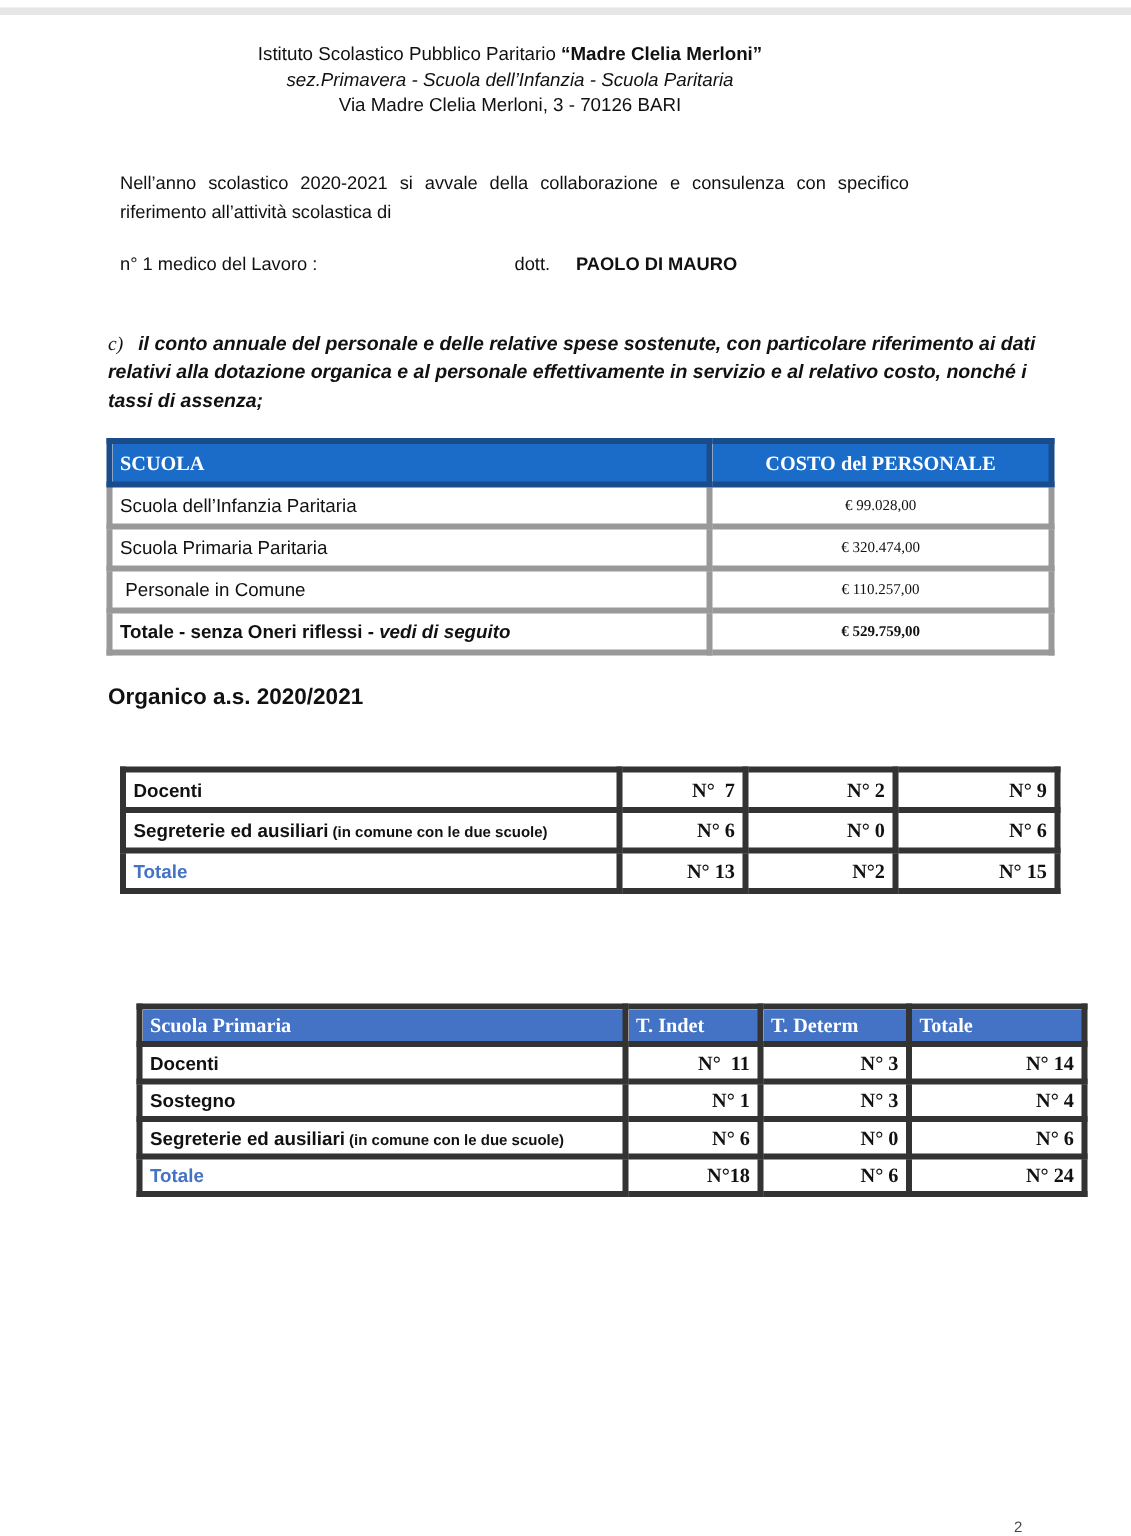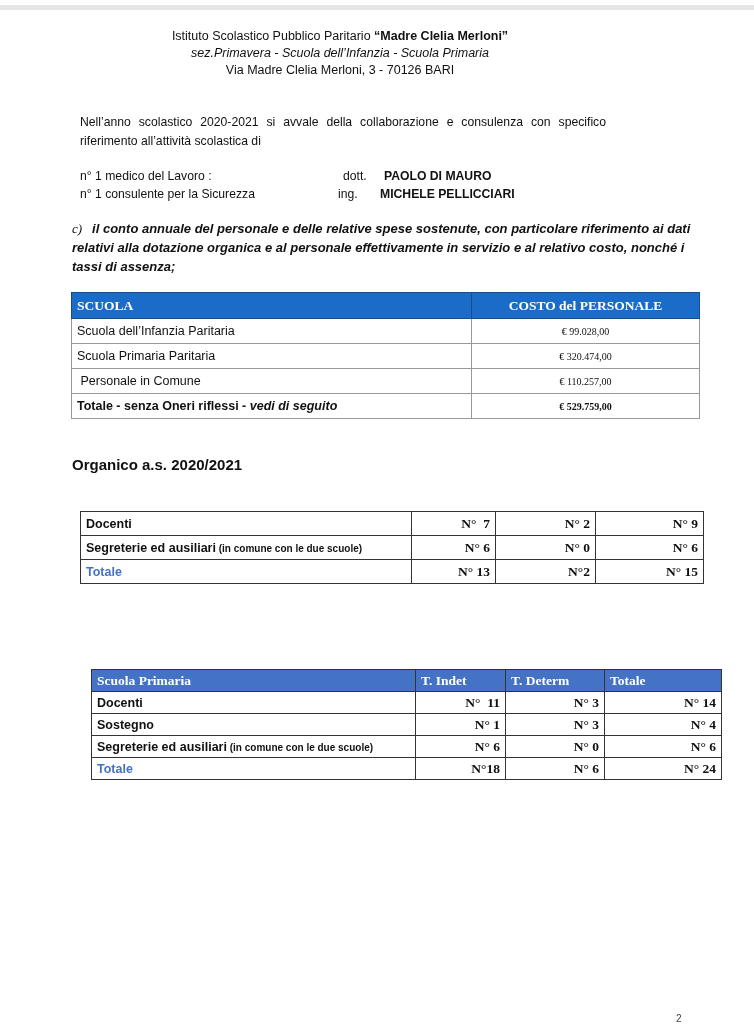--- a/index.html
+++ b/index.html
@@ -15,21 +15,21 @@
   .intro .p1 { text-align-last: left; }
   .consult { position: absolute; left: 80px; top: 167px; font-size: 12.2px; line-height: 18px; }
   .consult .row { position: relative; height: 18px; width: 560px; }
   .consult .role { position: absolute; left: 0; }
   .consult .title { position: absolute; }
   .consult .name { position: absolute; font-weight: bold; }
   .section-c { position: absolute; left: 72px; top: 219px; width: 640px; font-size: 13px; line-height: 19px; font-style: italic; font-weight: bold; }
   .section-c .letter { font-family: "Liberation Serif", serif; font-weight: normal; margin-right: 10px; }
 
   table { border-collapse: collapse; position: absolute; table-layout: fixed; }
-  td, th { border: 1px solid #701a75; padding: 0 5px; overflow: hidden; white-space: nowrap; }
+  td, th { border: 4px solid #701a75; padding: 0 5px; overflow: hidden; white-space: nowrap; }
   th { color: #fff; text-align: left; font-family: "Liberation Serif", serif; font-weight: bold; font-size: 13.5px; }
 
   .cost { left: 71px; top: 292px; width: 628px; }
   .cost th { background: #1a6cc8; height: 25px; border-color: #1a4c8c; }
   .cost th.c2 { text-align: center; }
   .cost td { height: 24px; font-size: 12.5px; border-color: #999; }
   .cost td.val { text-align: center; font-family: "Liberation Serif", serif; font-size: 10px; }
   .cost tr.total td { font-weight: bold; }
   .cost tr.total td i { font-style: italic; }
 
@@ -47,38 +47,33 @@
 
   .pagenum { position: absolute; left: 676px; top: 1013px; font-size: 10px; color: #444; }
 </style>
 </head>
 <body>
 
 <div class="topbar"></div>
 
 <div class="header">
   <div class="l1"><span>Istituto Scolastico Pubblico Paritario </span><b>“Madre Clelia Merloni”</b></div>
-  <div class="l2">sez.Primavera - Scuola dell’Infanzia -  Scuola Primaria</div>
+  <div class="l2">sez.Primavera - Scuola dell’Infanzia -  Scuola Paritaria</div>
   <div class="l3">Via Madre Clelia Merloni, 3 -  70126  BARI</div>
 </div>
 
 <div class="intro">
   <div class="p1">Nell’anno scolastico 2020-2021 si avvale della collaborazione e consulenza con specifico riferimento all’attività scolastica di</div>
 </div>
 
 <div class="consult">
   <div class="row">
     <span class="role">n° 1 medico del Lavoro :</span>
     <span class="title" style="left:263px">dott.</span>
     <span class="name" style="left:304px">PAOLO DI MAURO</span>
-  </div>
-  <div class="row">
-    <span class="role">n° 1 consulente per la Sicurezza</span>
-    <span class="title" style="left:258px">ing.</span>
-    <span class="name" style="left:300px">MICHELE PELLICCIARI</span>
   </div>
 </div>
 
 <div class="section-c">
   <span class="letter">c)</span><span>il conto annuale del personale e delle relative spese sostenute, con particolare riferimento ai dati relativi alla dotazione organica e al personale effettivamente in servizio e al relativo costo, nonché i tassi di assenza;</span>
 </div>
 
 <table class="cost">
   <colgroup>
       <col style="width:400px">

